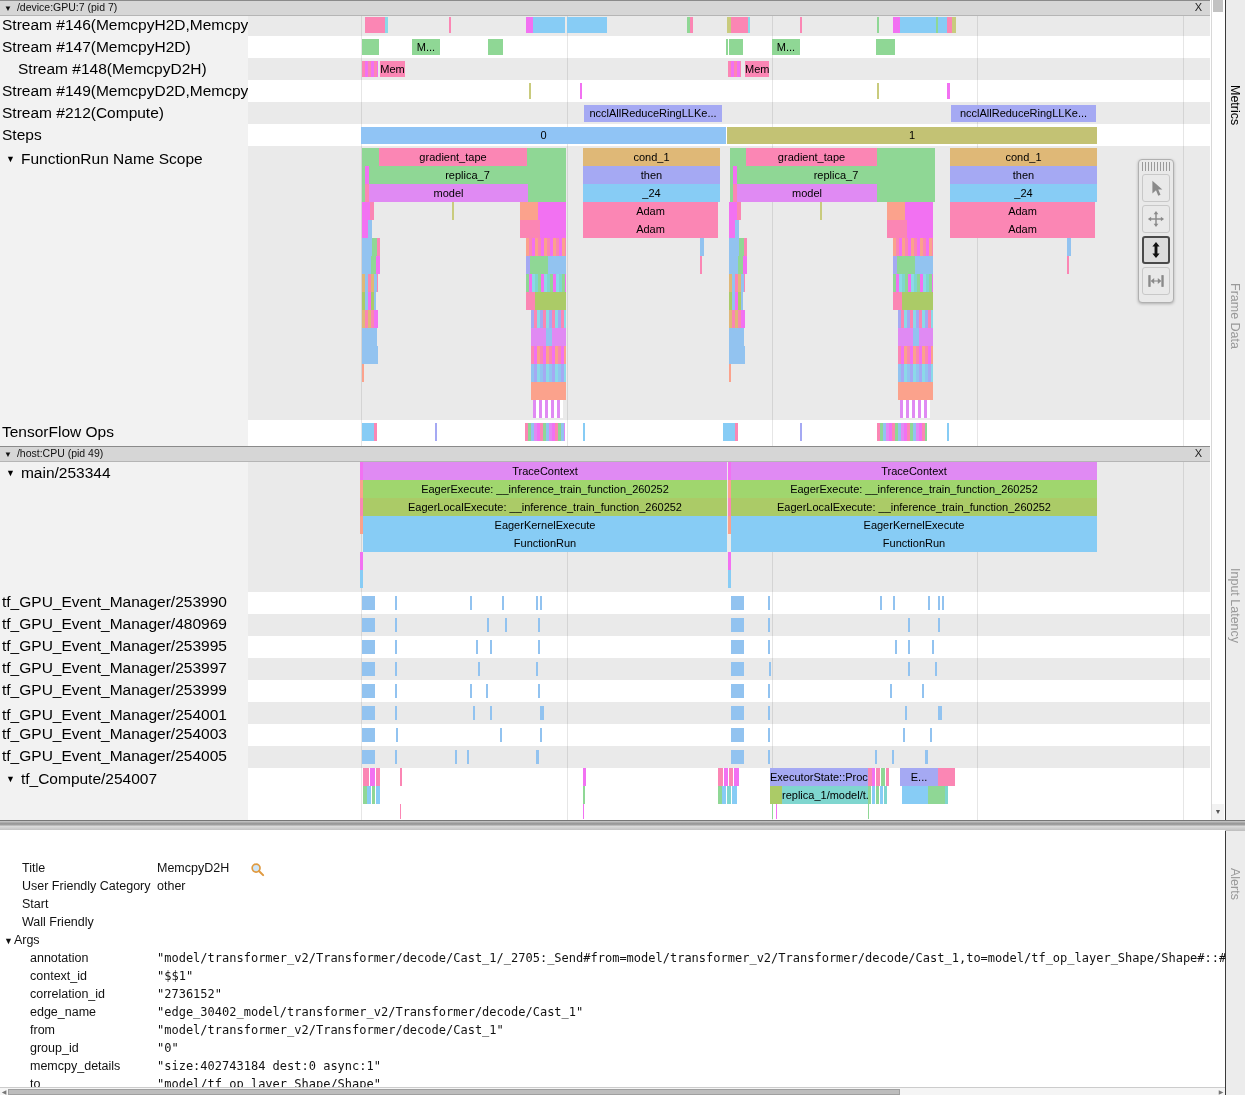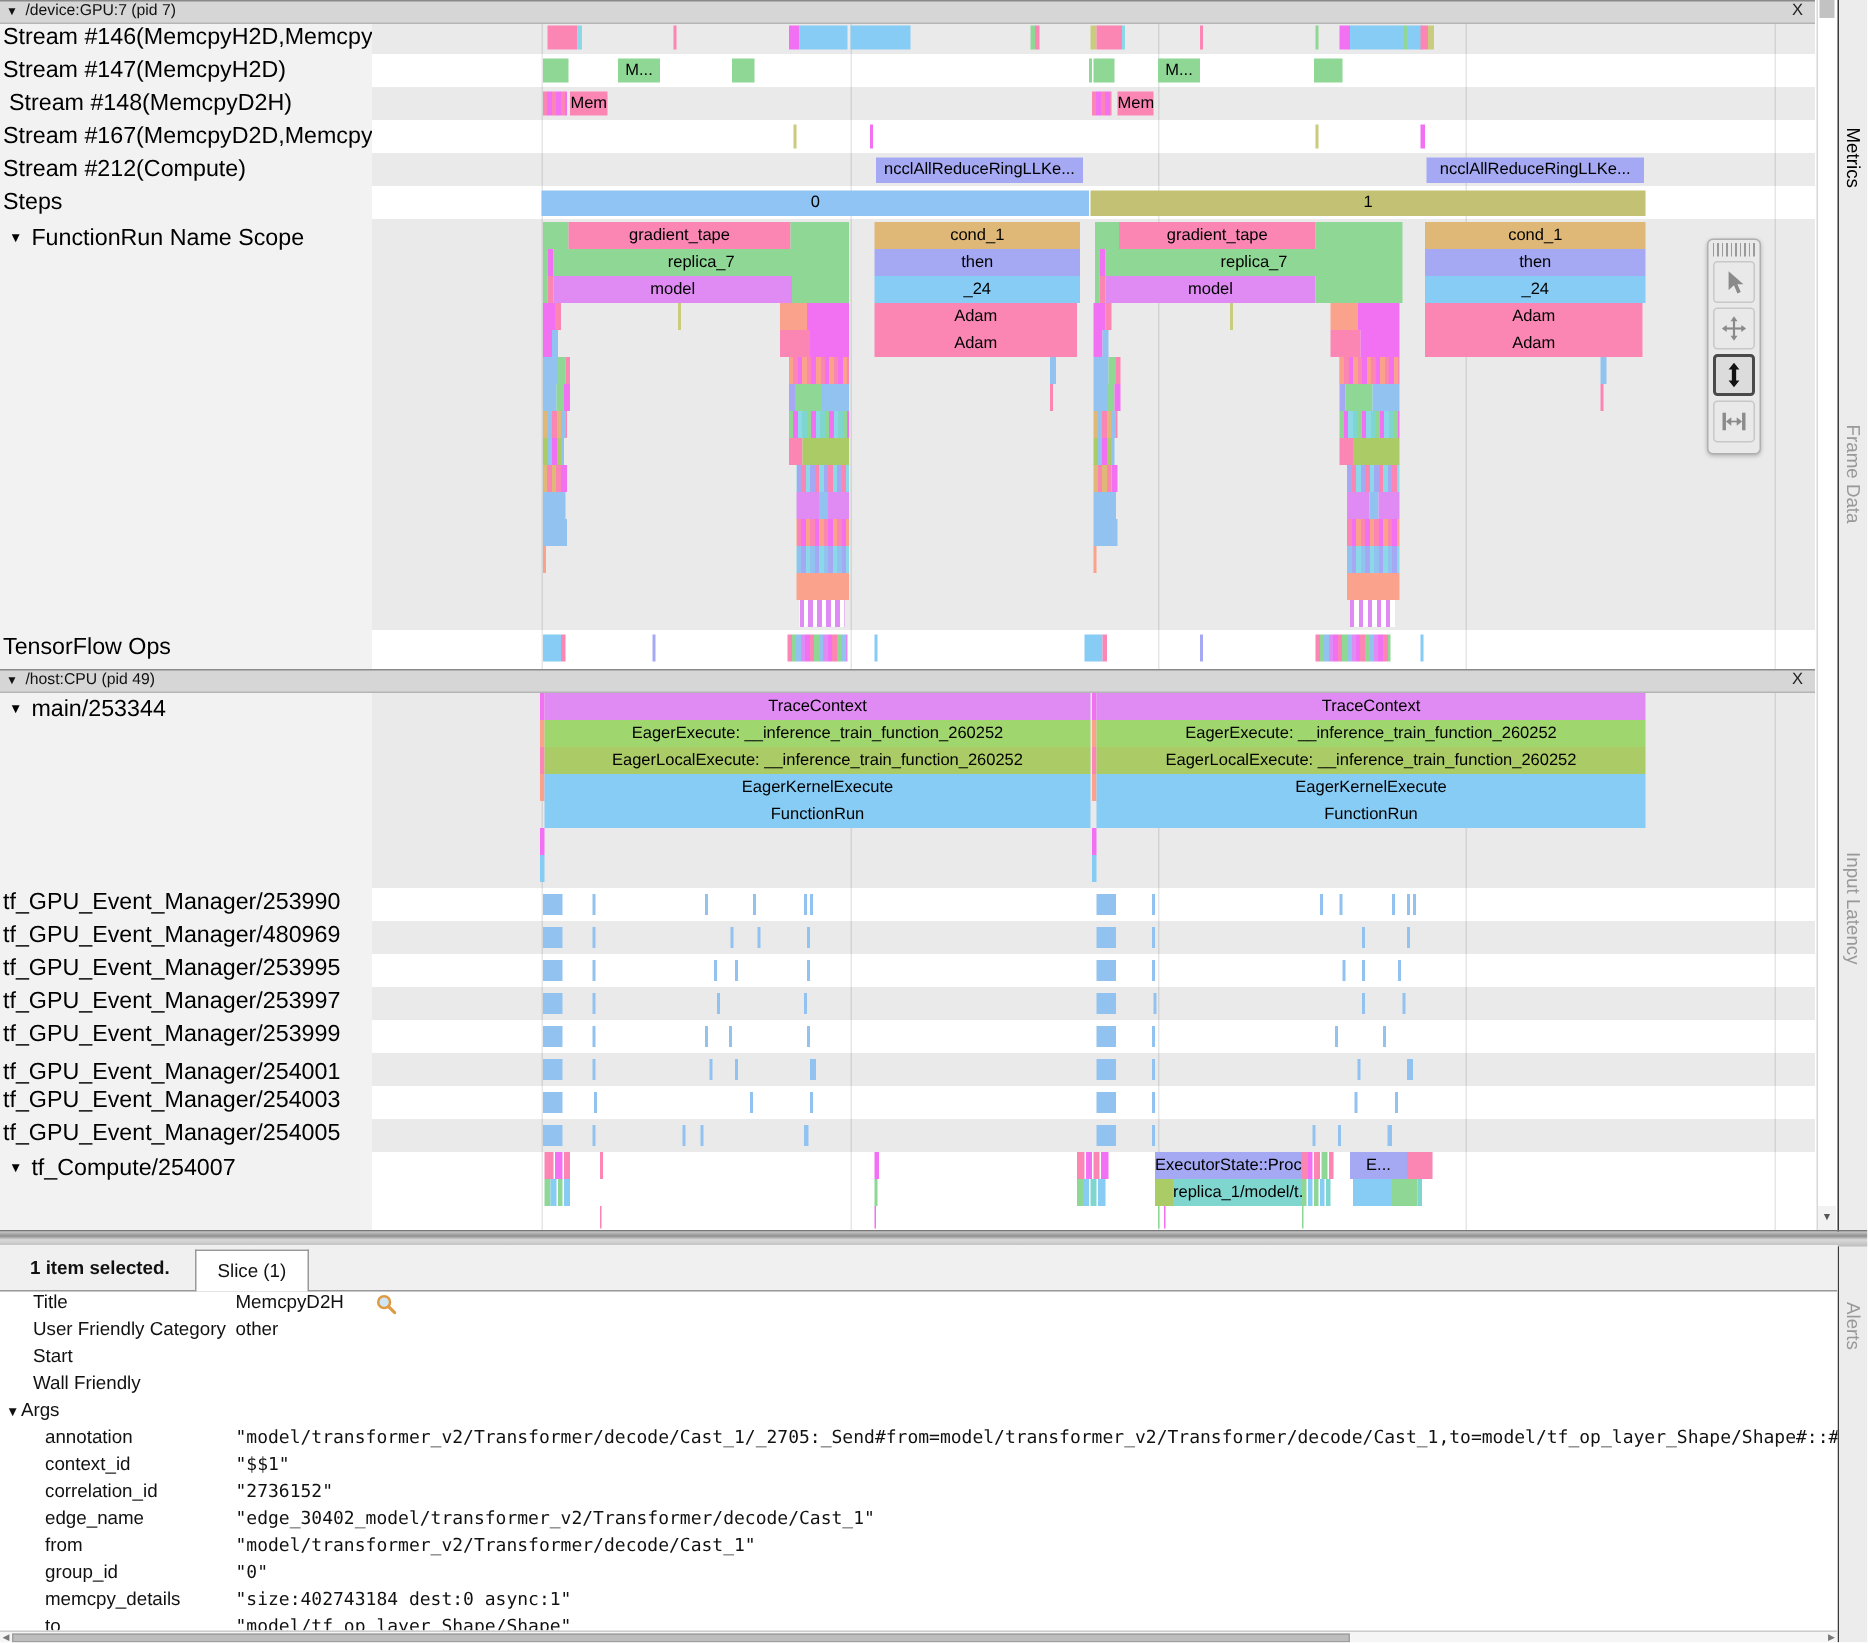--- a/index.html
+++ b/index.html
@@ -453,22 +453,22 @@
         <div class="blk" style="left: 945px; top: 786px; width: 3px; height: 18px; background: rgb(127, 214, 207); line-height: 18px;"></div>
         <div class="blk" style="left: 400px; top: 804px; width: 1px; height: 15px; background: rgb(251, 134, 180); line-height: 15px;"></div>
         <div class="blk" style="left: 583px; top: 804px; width: 1px; height: 15px; background: rgb(242, 113, 242); line-height: 15px;"></div>
         <div class="blk" style="left: 772px; top: 804px; width: 1px; height: 15px; background: rgb(143, 215, 149); line-height: 15px;"></div>
         <div class="blk" style="left: 776px; top: 804px; width: 1px; height: 15px; background: rgb(242, 113, 242); line-height: 15px;"></div>
         <div class="blk" style="left: 868px; top: 804px; width: 1px; height: 15px; background: rgb(143, 215, 149); line-height: 15px;"></div>
       </div>
     <div id="rowlabels">
         <div class="rlabel" style="top: 16px; padding-left: 2px;"><span>Stream #146(MemcpyH2D,Memcpy</span></div>
         <div class="rlabel" style="top: 38px; padding-left: 2px;"><span>Stream #147(MemcpyH2D)</span></div>
-        <div class="rlabel" style="top: 60px; padding-left: 6px;"><span>Stream #148(MemcpyD2H)</span></div>
-        <div class="rlabel" style="top: 82px; padding-left: 2px;"><span>Stream #167(MemcpyD2D,Memcpy</span></div>
+        <div class="rlabel" style="top: 60px; padding-left: 18px;"><span>Stream #148(MemcpyD2H)</span></div>
+        <div class="rlabel" style="top: 82px; padding-left: 2px;"><span>Stream #149(MemcpyD2D,Memcpy</span></div>
         <div class="rlabel" style="top: 104px; padding-left: 2px;"><span>Stream #212(Compute)</span></div>
         <div class="rlabel" style="top: 126px; padding-left: 2px;"><span>Steps</span></div>
         <div class="rlabel" style="top: 150px;"><span class="arr">▼</span><span>FunctionRun Name Scope</span></div>
         <div class="rlabel" style="top: 423px; padding-left: 2px;"><span>TensorFlow Ops</span></div>
         <div class="rlabel" style="top: 464px;"><span class="arr">▼</span><span>main/253344</span></div>
         <div class="rlabel" style="top: 593px; padding-left: 2px;"><span>tf_GPU_Event_Manager/253990</span></div>
         <div class="rlabel" style="top: 615px; padding-left: 2px;"><span>tf_GPU_Event_Manager/480969</span></div>
         <div class="rlabel" style="top: 637px; padding-left: 2px;"><span>tf_GPU_Event_Manager/253995</span></div>
         <div class="rlabel" style="top: 659px; padding-left: 2px;"><span>tf_GPU_Event_Manager/253997</span></div>
         <div class="rlabel" style="top: 681px; padding-left: 2px;"><span>tf_GPU_Event_Manager/253999</span></div>
@@ -533,24 +533,20 @@
   <div id="sidebar">
       <div class="sbtab active" style="top: 85px;">Metrics</div>
       <div class="sbtab" style="top: 283px;">Frame Data</div>
       <div class="sbtab" style="top: 568px;">Input Latency</div>
       <div class="sbtab" style="top: 868px;">Alerts</div>
     </div>
 
   <div id="splitter"></div>
 
   <div id="detail">
-    <div id="dethdr">
-      <div id="status">1 item selected.</div>
-      <div id="slicetab">Slice (1)</div>
-    </div>
     <div id="detrows">
         <div class="drow" style="top: 31px;">
           <div class="dlabel">Title</div>
           <div class="dvalue">MemcpyD2H</div>
         </div>
         <div class="drow" style="top: 49px;">
           <div class="dlabel">User Friendly Category</div>
           <div class="dvalue">other</div>
         </div>
         <div class="drow" style="top: 67px;">

